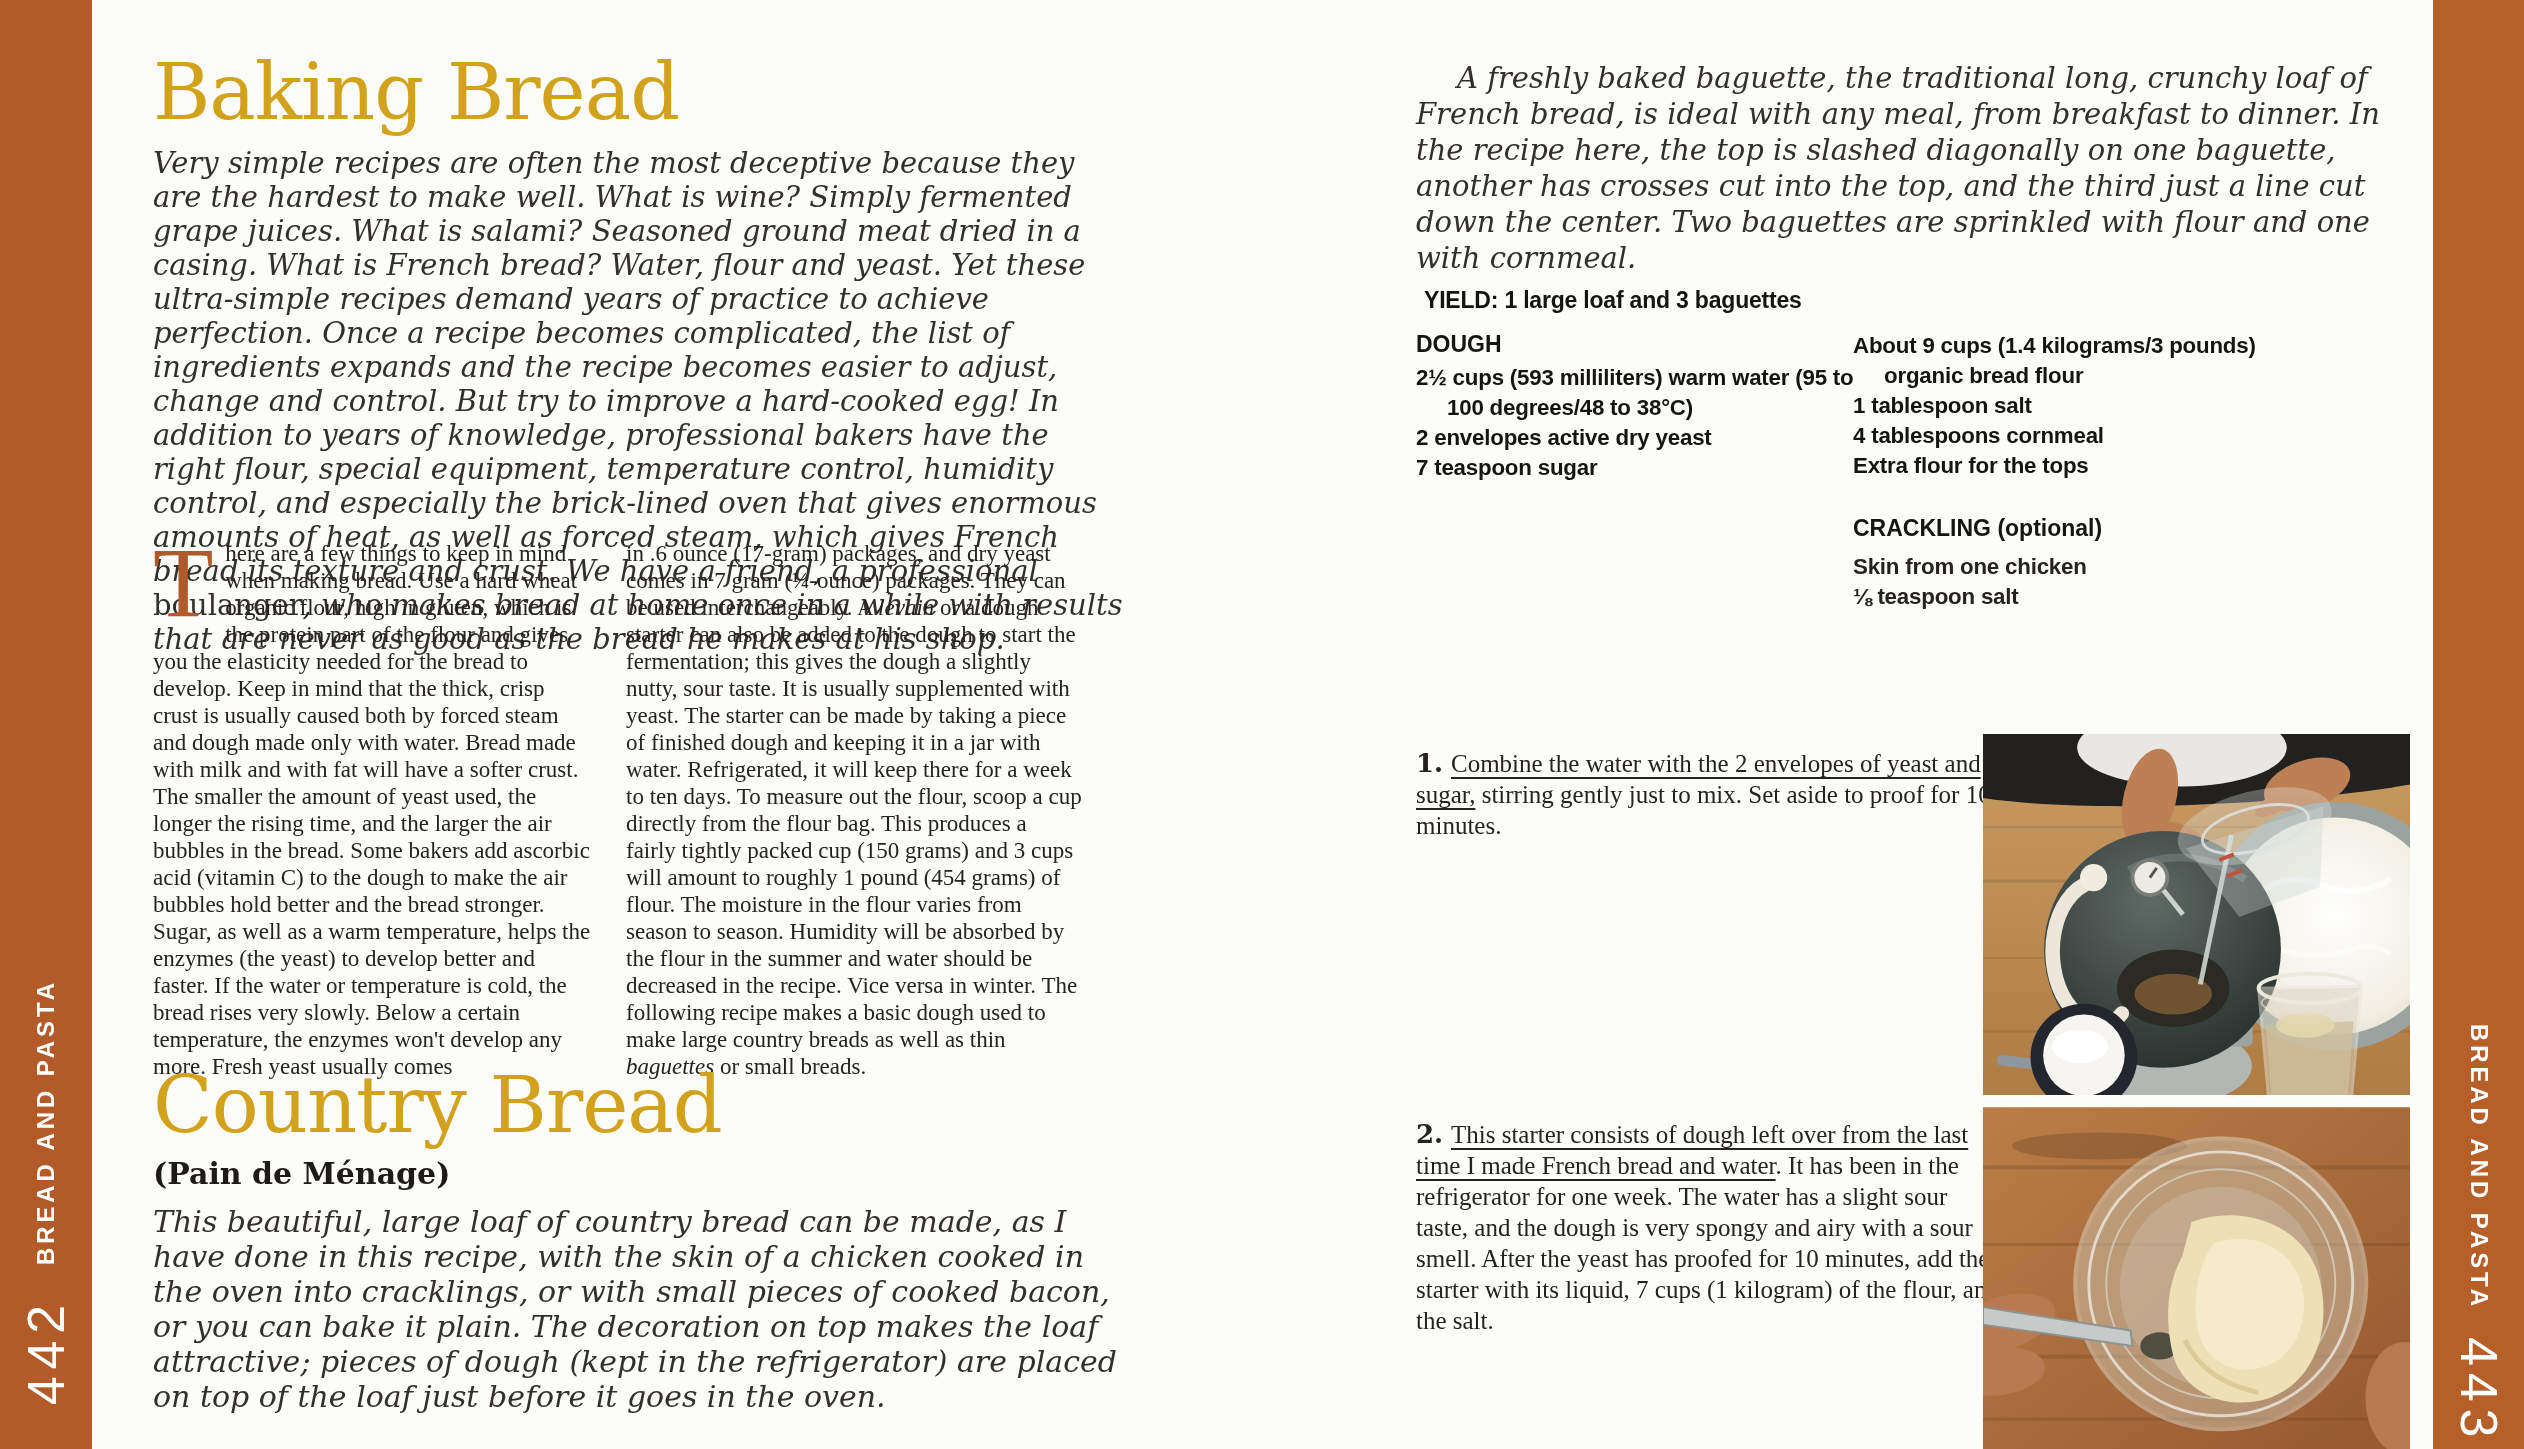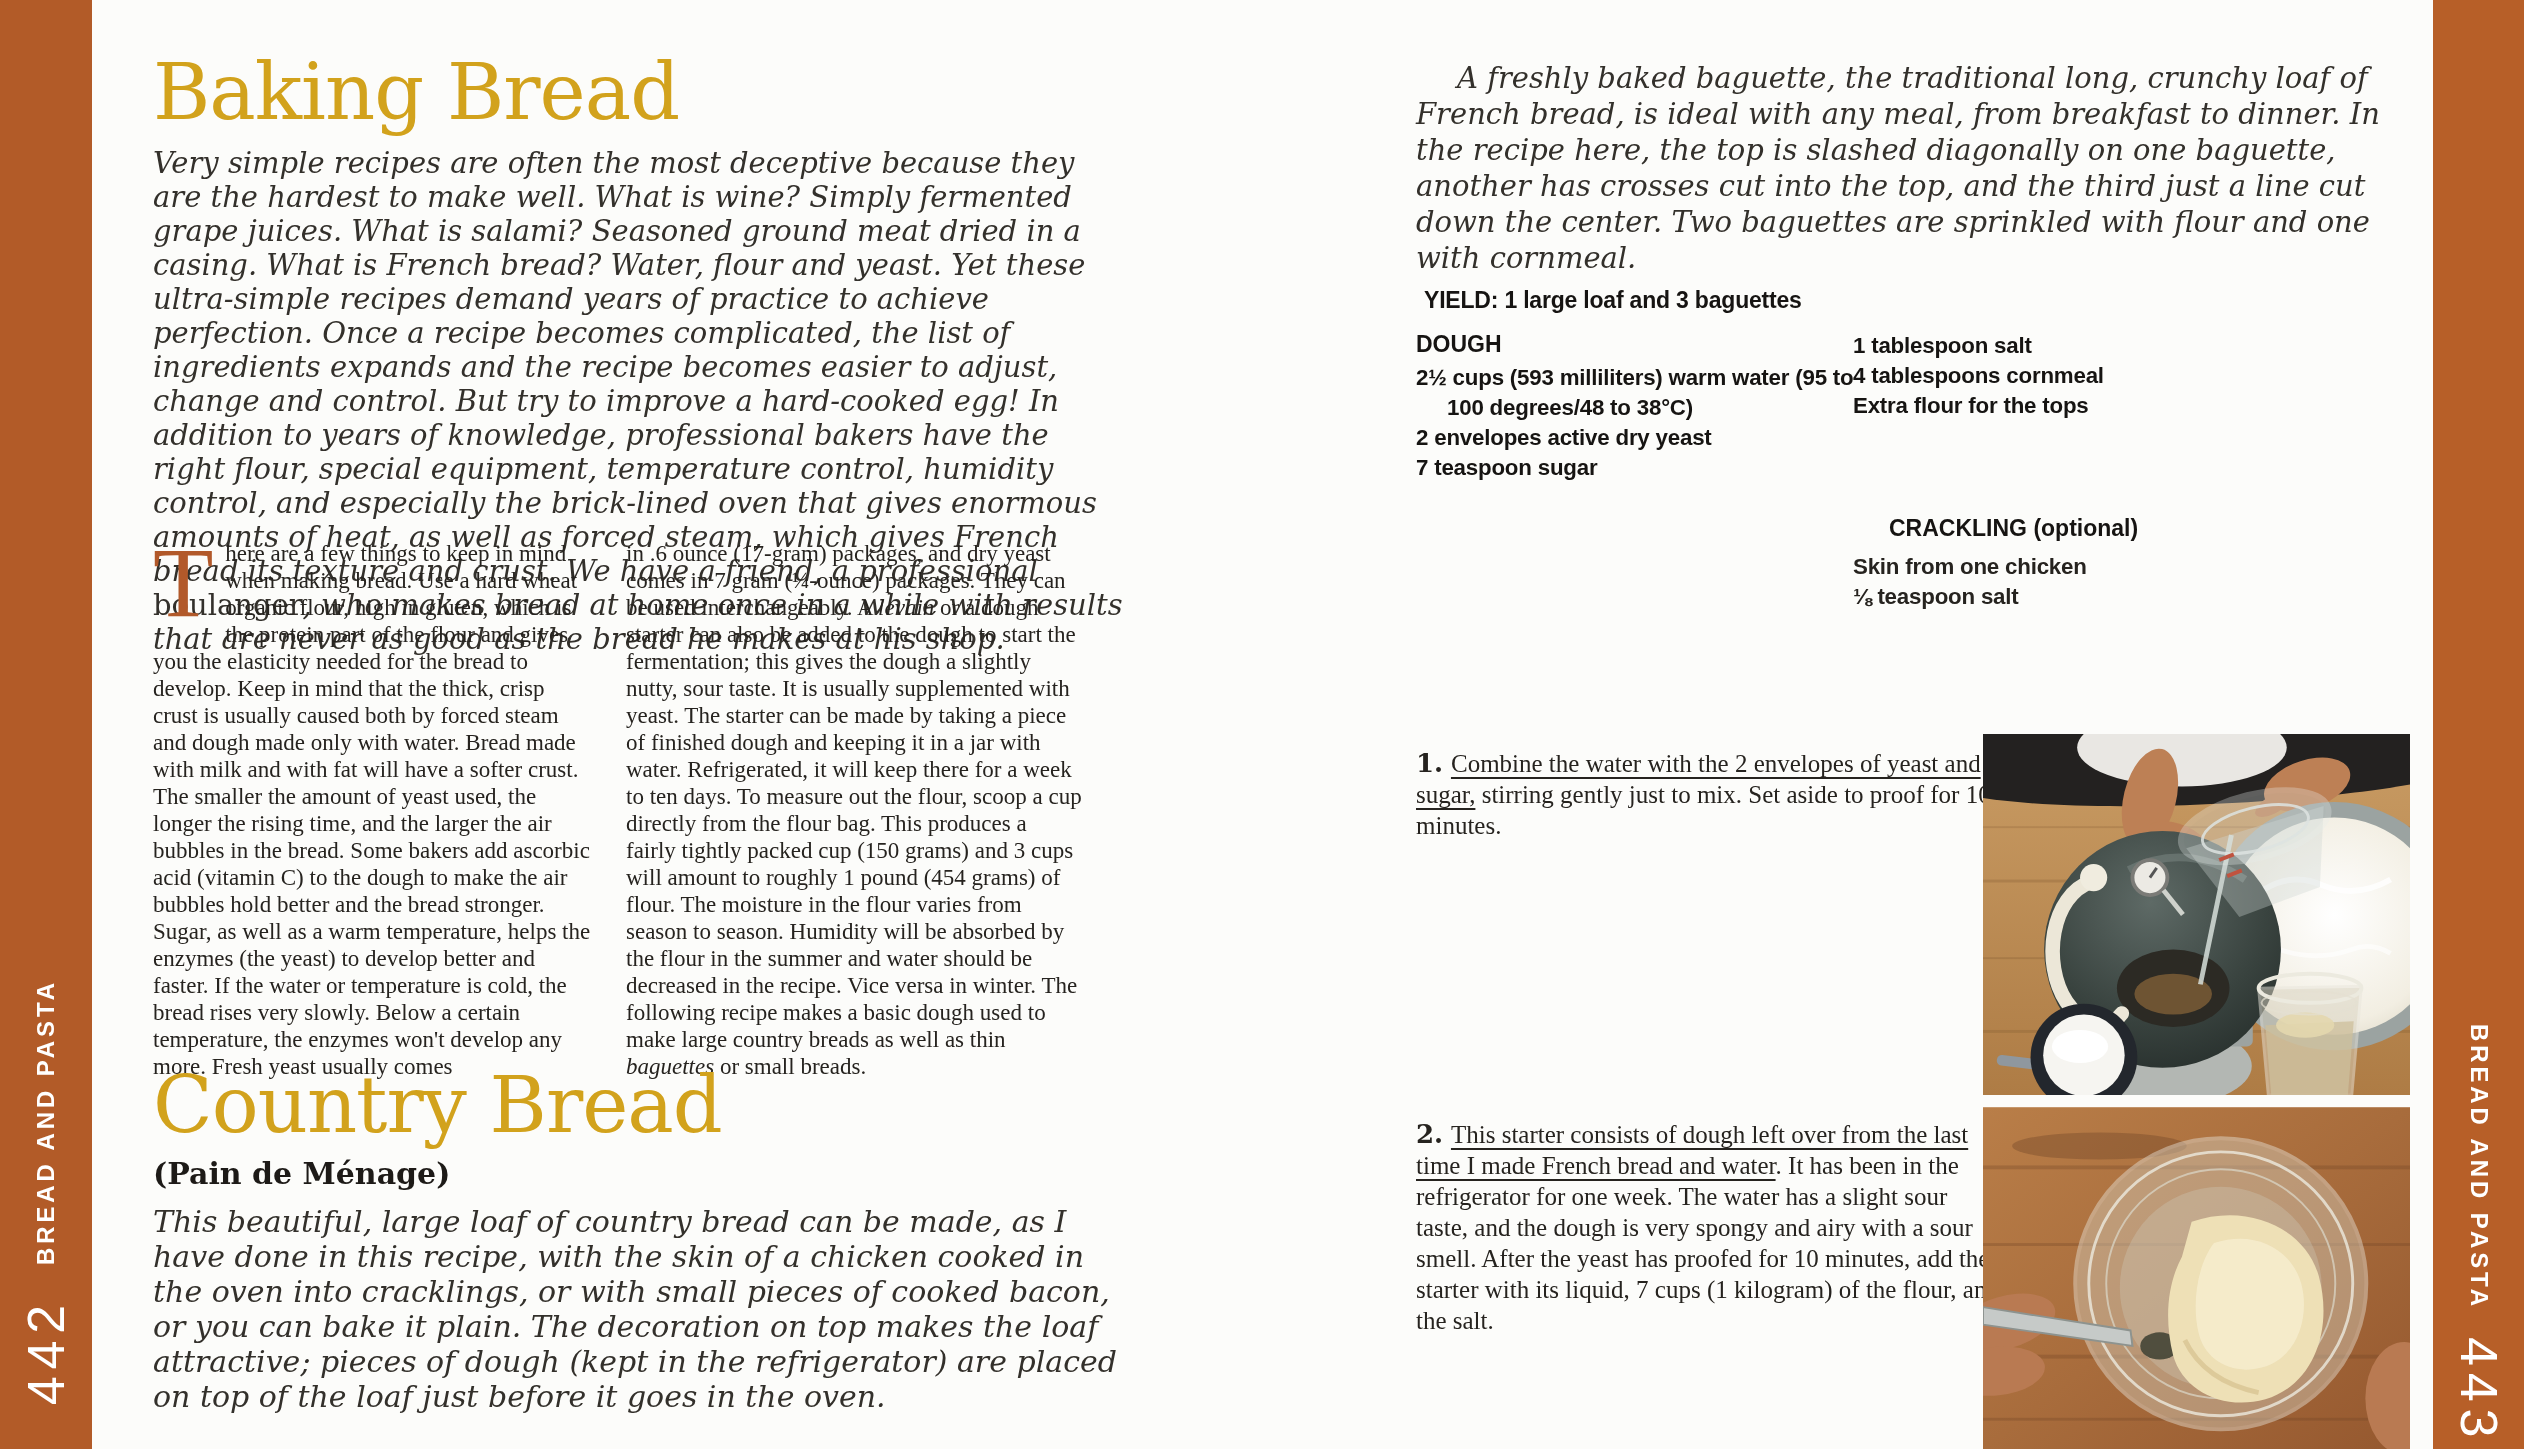--- a/index.html
+++ b/index.html
@@ -65,21 +65,21 @@
     letter-spacing:-0.2px;
   }
   .yield { position:absolute; left:1416px; top:287px; font-size:23px;margin-left:8px; }
   .ing-head { position:absolute; font-size:23px; font-family:"Liberation Sans", sans-serif; font-weight:700; color:#161412; }
   #dough-head { left:1416px; top:331px; }
   .ing-list { position:absolute; list-style:none; font-family:"Liberation Sans", sans-serif; font-weight:700; font-size:22.3px; line-height:30px; color:#161412; letter-spacing:-0.2px; }
   #ing-col1 { left:1416px; top:363px; width:464px; }
   #ing-col2 { left:1853px; top:331px; width:449px; }
   .ing-list li { padding-left:31px; text-indent:-31px; }
   #crackling-block { position:absolute; left:1853px; top:515px; width:449px; }
-  #crackling-block .ing-head2 { font-family:"Liberation Sans", sans-serif; font-weight:700; font-size:23px; color:#161412; margin-bottom:9.7px;margin-left:36px; }
+  #crackling-block .ing-head2 { font-family:"Liberation Sans", sans-serif; font-weight:700; font-size:23px; color:#161412; margin-bottom:9.7px; }
   #crackling-block ul { list-style:none; font-family:"Liberation Sans", sans-serif; font-weight:700; font-size:22.3px; line-height:30px; letter-spacing:-0.2px; }
   #crackling-block li { padding-left:31px; text-indent:-31px; }
   
   .step { position:absolute; left:1416px; width:588px; font-family:"Liberation Serif", serif; font-size:25px; line-height:31px; color:#26231f; }
   #step1 { top:748px; }
   #step2 { top:1119px; }
   .step .num { font-family:"DejaVu Serif", serif; font-weight:700; font-size:26px; padding-right:7.8px; }
   .step u { text-decoration-thickness:1.5px; text-underline-offset:4.9px; }
   
   .photo { position:absolute; left:1983px; width:427px; display:block; }
@@ -123,20 +123,21 @@
 
   <div class="ing-head" id="dough-head">DOUGH</div>
 
   <ul class="ing-list" id="ing-col1">
     <li>2½ cups (593 milliliters) warm water (95 to 100 degrees/48 to 38°C)</li>
     <li>2 envelopes active dry yeast</li>
     <li>7 teaspoon sugar</li>
   </ul>
 
   <ul class="ing-list" id="ing-col2">
+    <li>About 9 cups (1.4 kilograms/3 pounds) organic bread flour</li>
     <li>1 tablespoon salt</li>
     <li>4 tablespoons cornmeal</li>
     <li>Extra flour for the tops</li>
   </ul>
 
   <div id="crackling-block">
     <div class="ing-head2">CRACKLING (optional)</div>
     <ul>
       <li>Skin from one chicken</li>
       <li>⅛ teaspoon salt</li>

